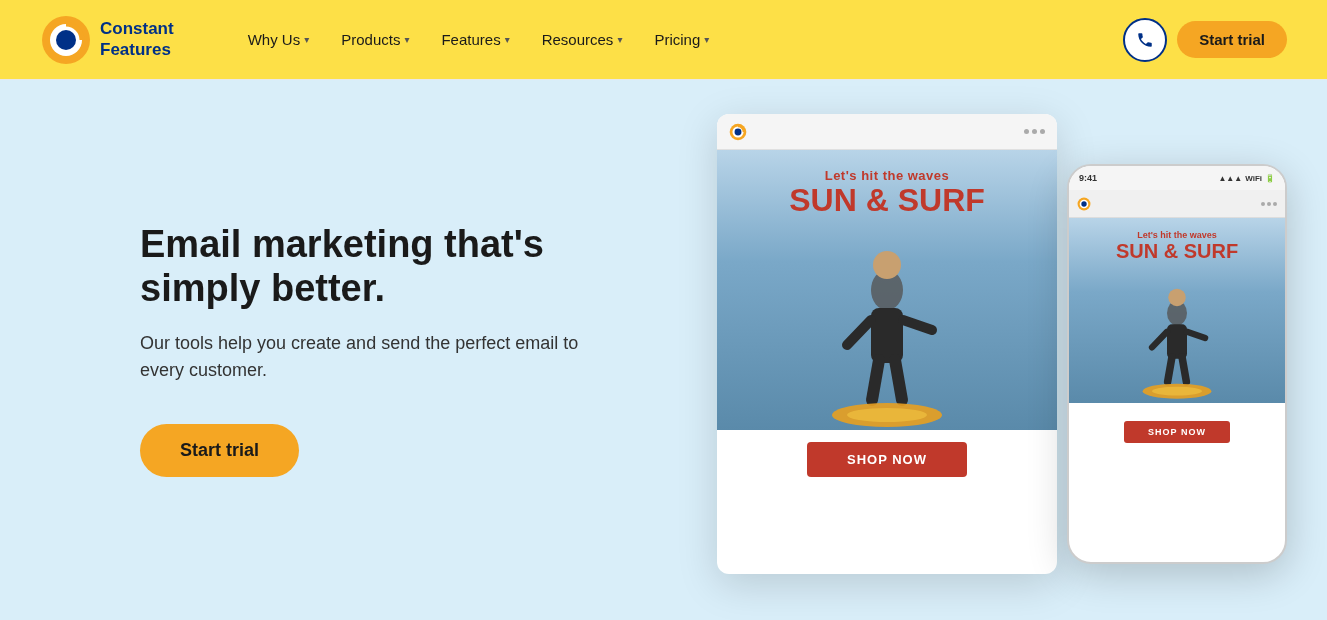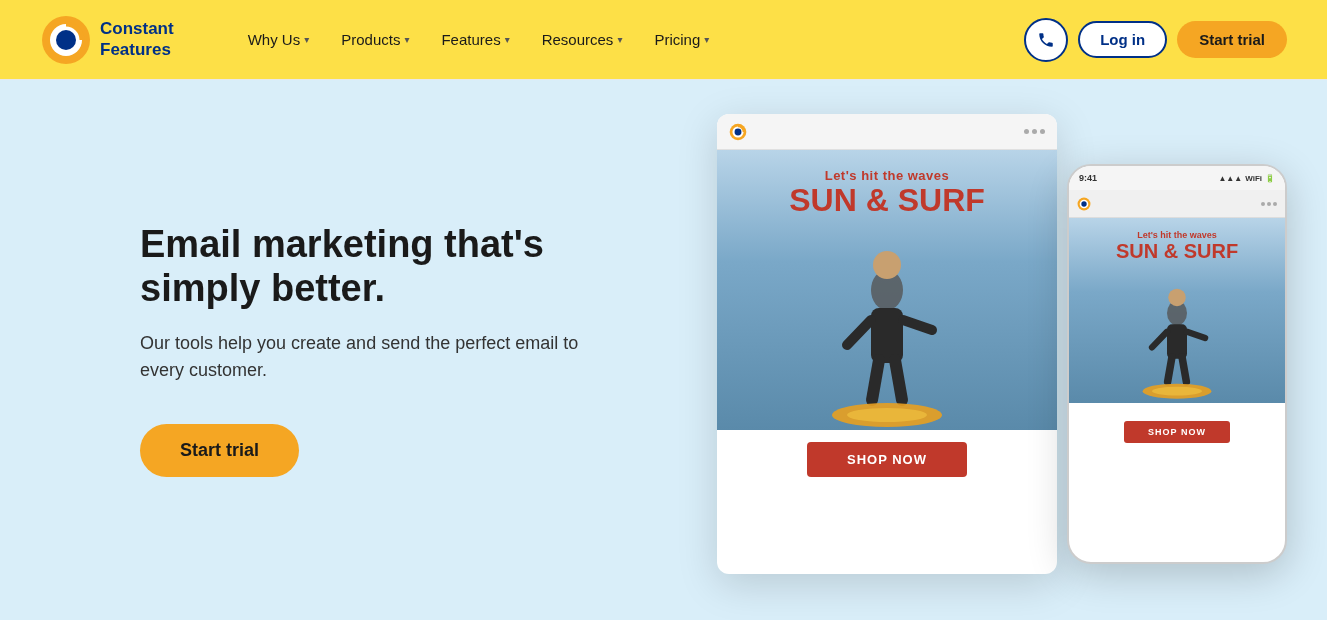--- a/index.html
+++ b/index.html
@@ -362,21 +362,20 @@
       <span class="chevron">▾</span>
     </div>
   </div>
 
   <div class="nav-actions">
     <button class="phone-btn">
       <svg width="18" height="18" viewBox="0 0 24 24" fill="none">
         <path d="M6.6 10.8c1.4 2.8 3.8 5.1 6.6 6.6l2.2-2.2c.3-.3.7-.4 1-.2 1.1.4 2.3.6 3.6.6.6 0 1 .4 1 1V20c0 .6-.4 1-1 1-9.4 0-17-7.6-17-17 0-.6.4-1 1-1h3.5c.6 0 1 .4 1 1 0 1.3.2 2.5.6 3.6.1.3 0 .7-.2 1L6.6 10.8z" fill="#003087"></path>
       </svg>
     </button>
-    <button class="login-btn">Log in</button>
     <button class="trial-btn-nav">Start trial</button>
   </div>
 </nav>
 
 <section class="hero">
   <div class="hero-content">
     <h1 class="hero-headline">Email marketing that's simply better.</h1>
     <p class="hero-subtext">Our tools help you create and send the perfect email to every customer.</p>
     <button class="trial-btn-hero">Start trial</button>
   </div>

